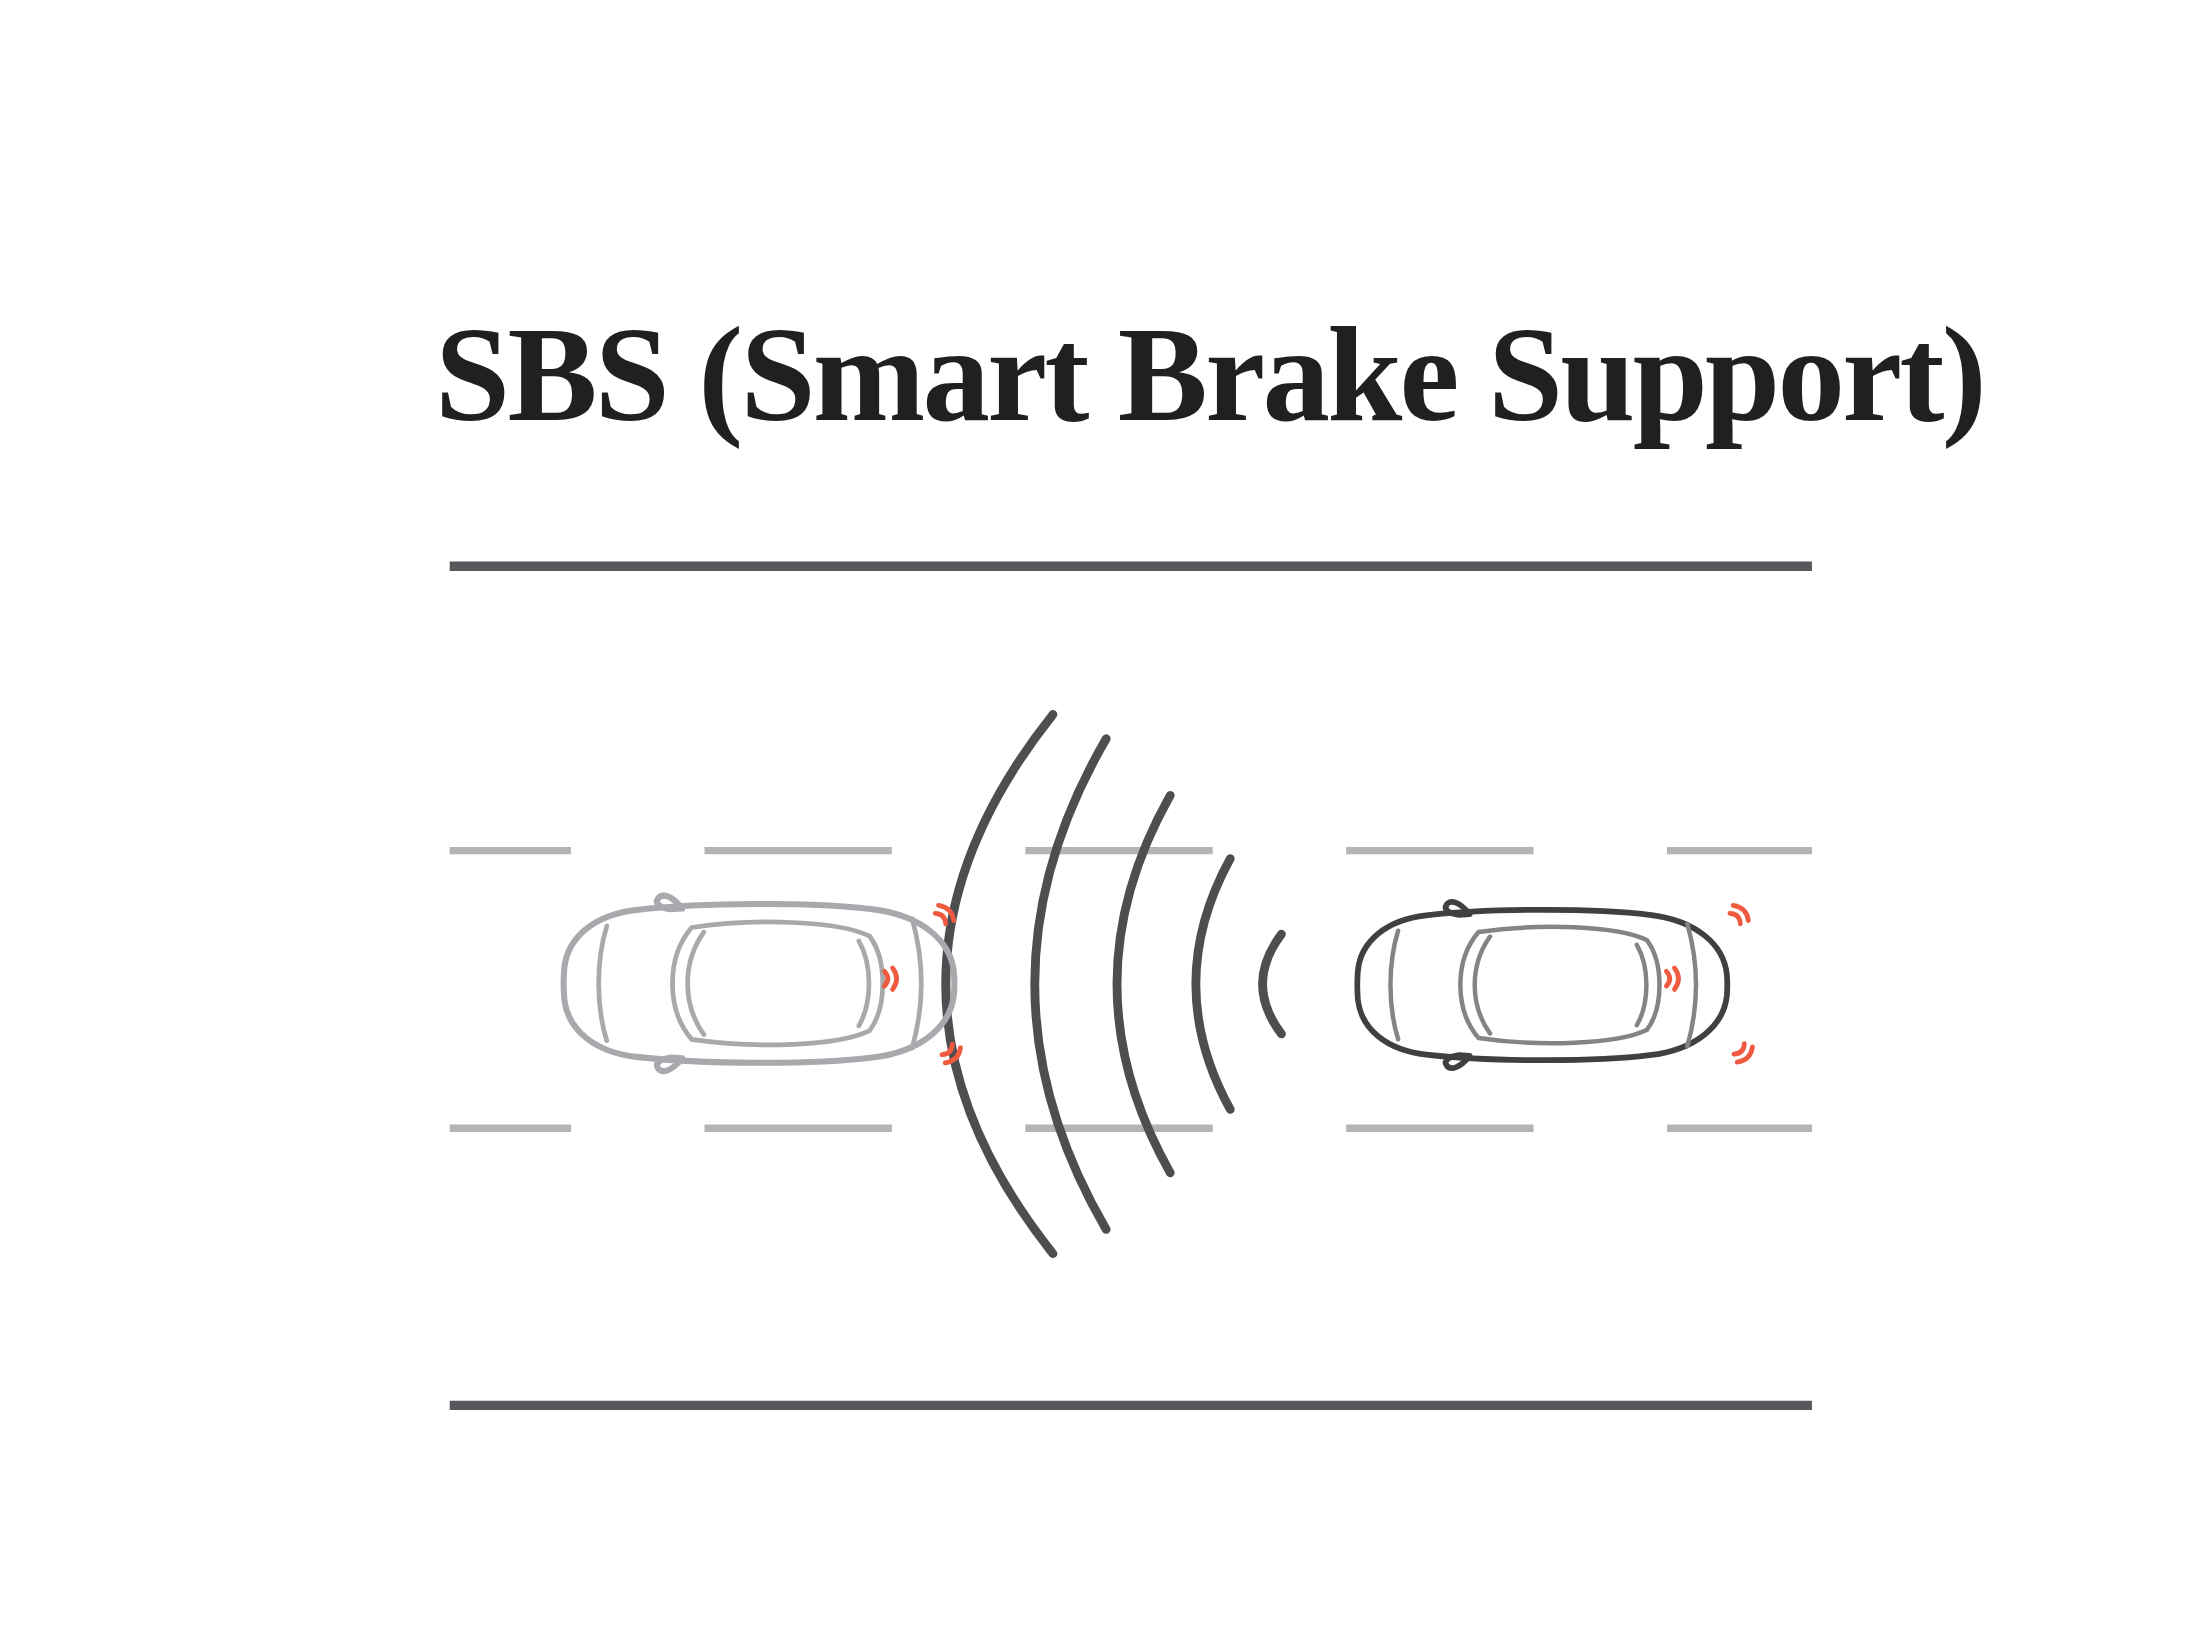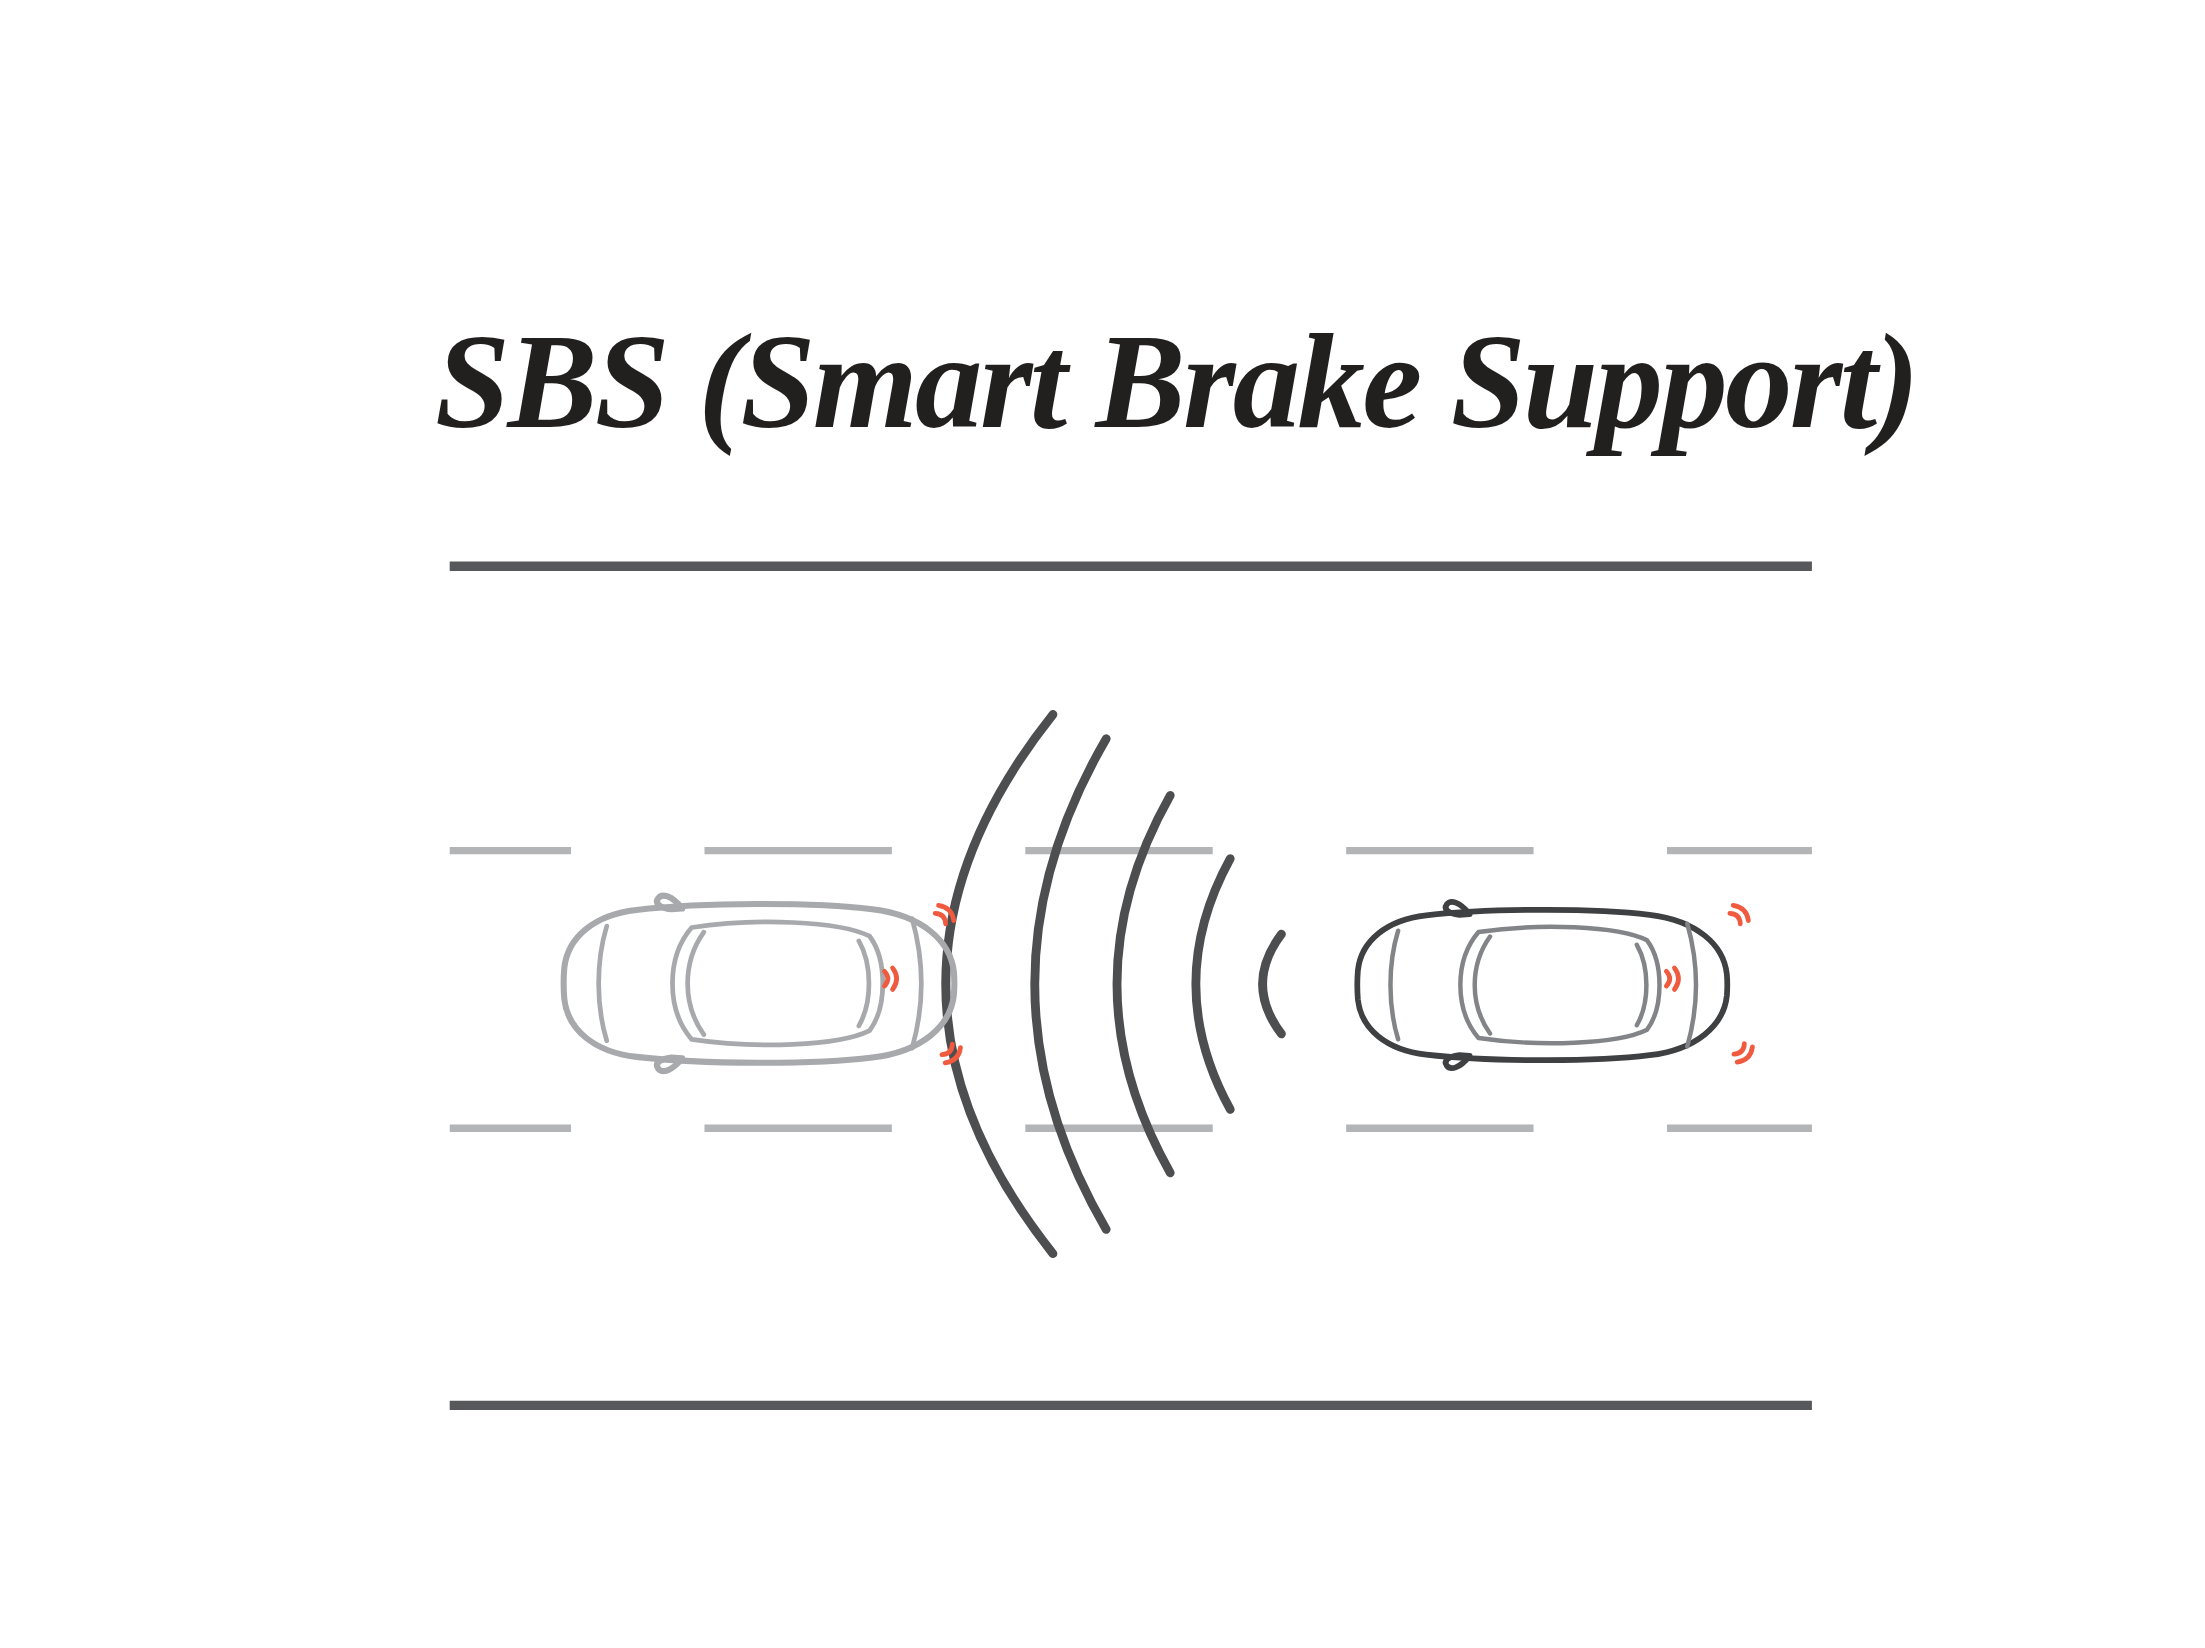--- a/index.html
+++ b/index.html
@@ -10,28 +10,27 @@
     width: 2205px;
     height: 1648px;
     overflow: hidden;
     background: var(--color-background, #ffffff);
     font-family: "Liberation Serif", "DejaVu Serif", serif;
   }
 
   .title {
     position: absolute;
     left: 435px;
-    top: 314px;
+    top: 307px;
     font-size: 135px;
     line-height: 1;
     font-weight: 600;
     letter-spacing: -0.02em;
     color: var(--color-title-text, #221f1f);
     white-space: nowrap;
-    font-style: italic;
   }
 
   svg.diagram { position: absolute; left: 0; top: 0; }
 
   .road-edge   { stroke: var(--color-road-line, #57585b); stroke-width: 14; }
   .lane-dash   { stroke: var(--color-lane-dash, #b2b4b6); stroke-width: 11; }
 
   .radar path  { stroke: var(--color-radar-arc, #4d4e50); stroke-width: 13;
                  fill: none; stroke-linecap: round; }
 

